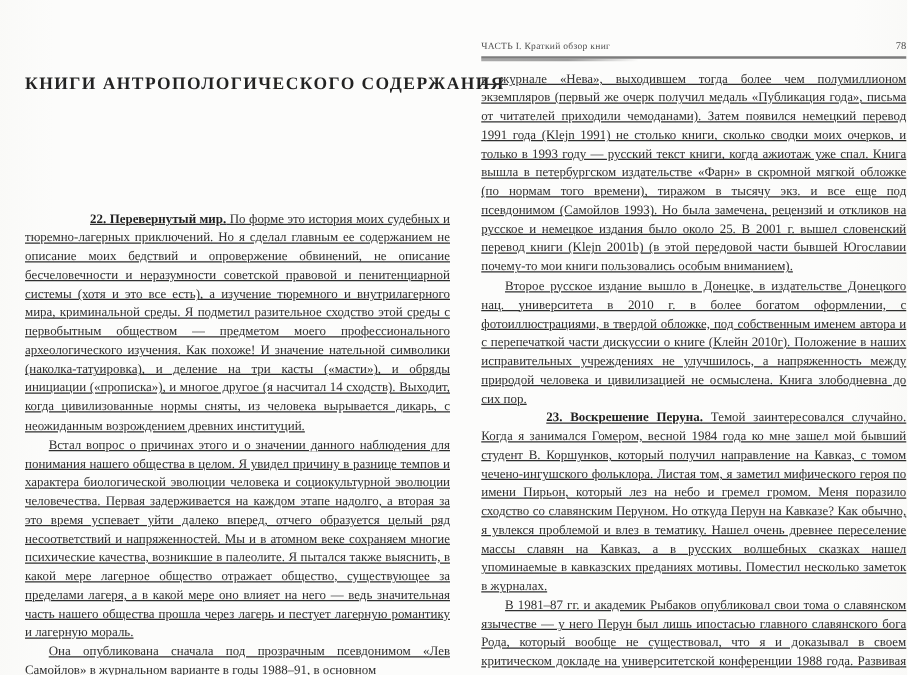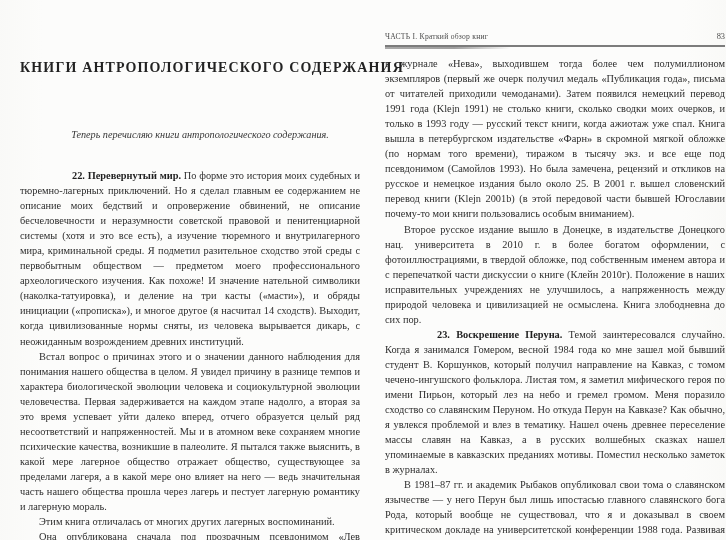--- a/index.html
+++ b/index.html
@@ -132,20 +132,21 @@
     color: #2c2c2c;
     -webkit-hyphens: none;
     hyphens: none;
   }
   .col-left .body-flow  { top: 152px; }
   .col-right .body-flow { top: 40px; }
 
   .body-flow p {
     margin: 0;
     text-indent: 19px;
+    text-decoration: underline;
   }
   .body-flow p.cont {
     text-indent: 0;
   }
   .body-flow b {
     font-weight: bold;
     color: #1c1c1c;
     margin-left: 33px;
   }
 
@@ -159,35 +160,33 @@
 
 <div class="page scan">
   <div class="paper-tint"></div>
 
   <div class="columns">
 
     <div class="col col-left">
 
       <h1 class="chapter-title">КНИГИ АНТРОПОЛОГИЧЕСКОГО СОДЕРЖАНИЯ</h1>
 
-      <div class="epigraph">Теперь перечисляю книги антропологического содержания.</div>
 
       <div class="body-flow">
         <p><b>22. Перевернутый мир.</b> По форме это история моих судебных и тюремно-лагерных приключений. Но я сделал главным ее содержанием не описание моих бедствий и опровержение обвинений, не описание бесчеловечности и неразумности советской правовой и пенитенциарной системы (хотя и это все есть), а изучение тюремного и внутрилагерного мира, криминальной среды. Я подметил разительное сходство этой среды с первобытным обществом — предметом моего профессионального археологического изучения. Как похоже! И значение нательной символики (наколка-татуировка), и деление на три касты («масти»), и обряды инициации («прописка»), и многое другое (я насчитал 14 сходств). Выходит, когда цивилизованные нормы сняты, из человека вырывается дикарь, с неожиданным возрождением древних институций.</p>
         <p>Встал вопрос о причинах этого и о значении данного наблюдения для понимания нашего общества в целом. Я увидел причину в разнице темпов и характера биологической эволюции человека и социокультурной эволюции человечества. Первая задерживается на каждом этапе надолго, а вторая за это время успевает уйти далеко вперед, отчего образуется целый ряд несоответствий и напряженностей. Мы и в атомном веке сохраняем многие психические качества, возникшие в палеолите. Я пытался также выяснить, в какой мере лагерное общество отражает общество, существующее за пределами лагеря, а в какой мере оно влияет на него — ведь значительная часть нашего общества прошла через лагерь и пестует лагерную романтику и лагерную мораль.</p>
-        <p>Этим книга отличалась от многих других лагерных воспоминаний.</p>
         <p>Она опубликована сначала под прозрачным псевдонимом «Лев Самойлов» в журнальном варианте в годы 1988–91, в основном</p>
       </div>
     </div>
 
     <div class="col col-right">
 
       <div class="running-head">
         <span class="running-head-text">ЧАСТЬ I. Краткий обзор книг</span>
-        <span class="running-head-folio">83</span>
+        <span class="running-head-folio">78</span>
         <div class="head-rule"></div>
         <div class="head-rule-smudge"></div>
       </div>
 
       <div class="body-flow">
         <p class="cont">в журнале «Нева», выходившем тогда более чем полумиллионом экземпляров (первый же очерк получил медаль «Публикация года», письма от читателей приходили чемоданами). Затем появился немецкий перевод 1991 года (Klejn 1991) не столько книги, сколько сводки моих очерков, и только в 1993 году — русский текст книги, когда ажиотаж уже спал. Книга вышла в петербургском издательстве «Фарн» в скромной мягкой обложке (по нормам того времени), тиражом в тысячу экз. и все еще под псевдонимом (Самойлов 1993). Но была замечена, рецензий и откликов на русское и немецкое издания было около 25. В 2001 г. вышел словенский перевод книги (Klejn 2001b) (в этой передовой части бывшей Югославии почему-то мои книги пользовались особым вниманием).</p>
         <p>Второе русское издание вышло в Донецке, в издательстве Донецкого нац. университета в 2010 г. в более богатом оформлении, с фотоиллюстрациями, в твердой обложке, под собственным именем автора и с перепечаткой части дискуссии о книге (Клейн 2010г). Положение в наших исправительных учреждениях не улучшилось, а напряженность между природой человека и цивилизацией не осмыслена. Книга злободневна до сих пор.</p>
         <p><b>23. Воскрешение Перуна.</b> Темой заинтересовался случайно. Когда я занимался Гомером, весной 1984 года ко мне зашел мой бывший студент В. Коршунков, который получил направление на Кавказ, с томом чечено-ингушского фольклора. Листая том, я заметил мифического героя по имени Пирьон, который лез на небо и гремел громом. Меня поразило сходство со славянским Перуном. Но откуда Перун на Кавказе? Как обычно, я увлекся проблемой и влез в тематику. Нашел очень древнее переселение массы славян на Кавказ, а в русских волшебных сказках нашел упоминаемые в кавказских преданиях мотивы. Поместил несколько заметок в журналах.</p>
         <p>В 1981–87 гг. и академик Рыбаков опубликовал свои тома о славянском язычестве — у него Перун был лишь ипостасью главного славянского бога Рода, который вообще не существовал, что я и доказывал в своем критическом докладе на университетской конференции 1988 года. Развивая свои заметки 1984–85 годов и доклад 1988 года, я в 2002–2003 гг. написал книгу «Воскрешение Перуна». Выпустило ее издательство «Евразия» в 2004 году (Клейн 2004б).</p>
 

